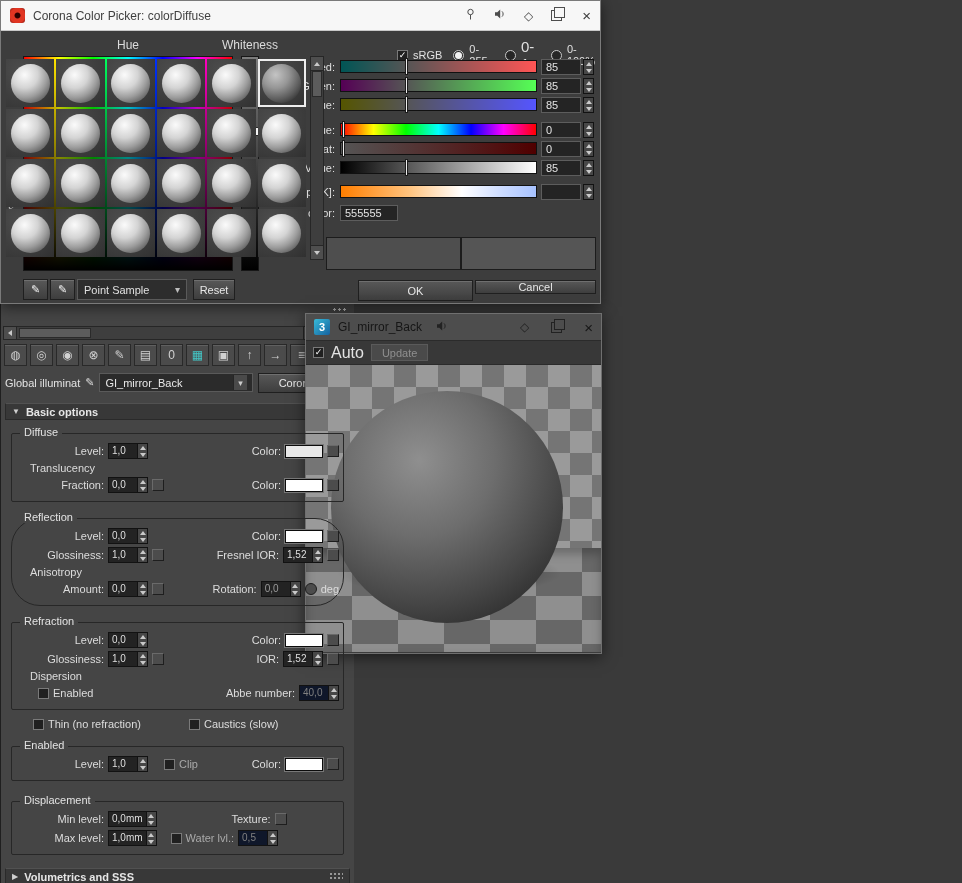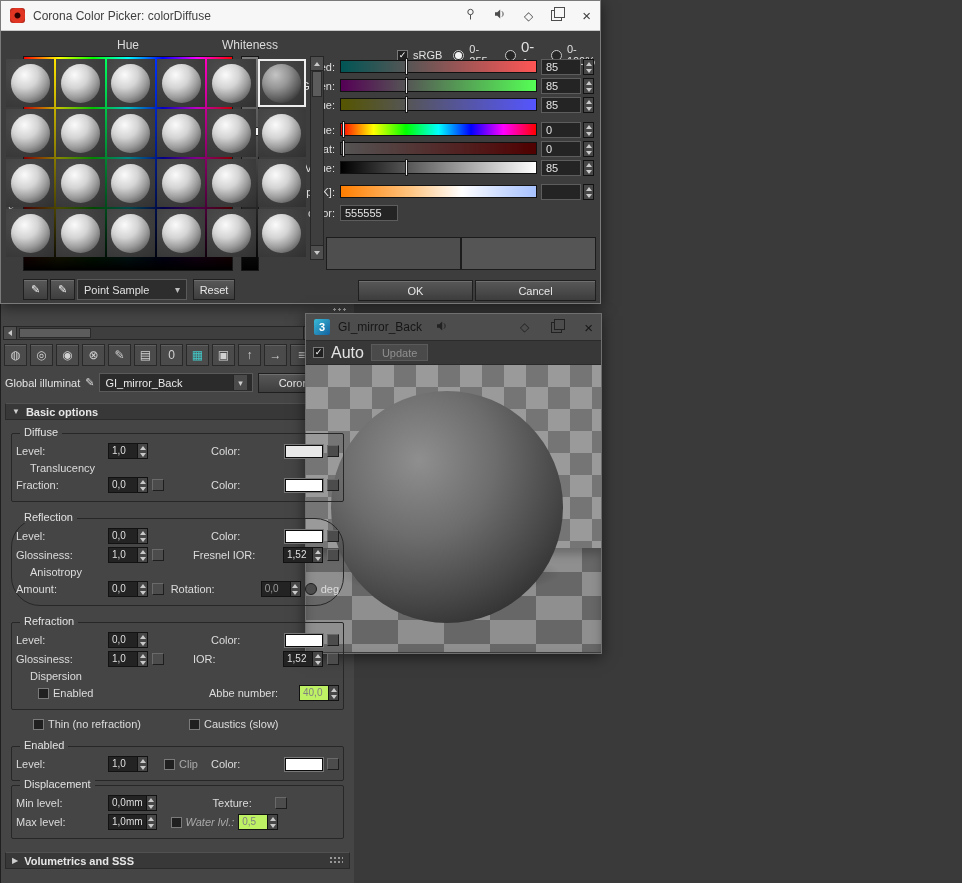--- a/index.html
+++ b/index.html
@@ -19,21 +19,21 @@
   .radio{width:11px;height:11px;border-radius:50%;background:#262626;border:1px solid #c9c9c9;
          position:relative;display:inline-block;box-sizing:border-box;flex:none;}
   .radio.sel::after{content:'';position:absolute;inset:1px;border-radius:50%;background:#f2f2f2;}
   .spin{display:inline-flex;height:16px;flex:none;}
   .spin .v{min-width:22px;padding:0 3px;background:#232323;border:1px solid #121212;border-right:none;
            color:#dfdfdf;font-size:10px;line-height:14px;height:14px;white-space:nowrap;}
   .spin .arrs{width:11px;display:flex;flex-direction:column;border:1px solid #121212;box-sizing:border-box;}
   .spin .arrs i{flex:1;background:#474747;display:flex;align-items:center;justify-content:center;}
   .spin .arrs i.up::after{content:'';border-left:3px solid transparent;border-right:3px solid transparent;border-bottom:4px solid #c9c9c9;}
   .spin .arrs i.dn::after{content:'';border-left:3px solid transparent;border-right:3px solid transparent;border-top:4px solid #c9c9c9;}
-  .spin.dis .v{color:#808080;background:#bef264;}
+  .spin.dis .v{color:#808080;background:#0f172a;}
   .mini{width:12px;height:12px;background:#4c4c4c;border:1px solid #1e1e1e;border-top-color:#6a6a6a;
         border-left-color:#6a6a6a;box-sizing:border-box;flex:none;}
   .round{width:12px;height:12px;border-radius:50%;background:#4c4c4c;border:1px solid #1e1e1e;box-sizing:border-box;flex:none;}
   .swatch{width:38px;height:13px;border:1px solid #0c0c0c;box-shadow:0 0 0 1px #777;box-sizing:border-box;flex:none;}
   .sw-white{background:#ffffff;} .sw-diffuse{background:#e8e8e8;}
   .ico-stack{position:relative;width:9px;height:9px;border:1px solid currentColor;display:inline-block;}
   .ico-stack::after{content:'';position:absolute;left:2px;top:-4px;width:9px;height:9px;border:1px solid currentColor;background:#f7f7f7;}
   .dark-tb .ico-stack::after{background:#4d4d4d;}
 
   
@@ -154,21 +154,21 @@
 
   .rollouts{padding:2px 4px 0;}
   .rollout-h{height:17px;background:#383838;border:1px solid #2a2a2a;border-top-color:#515151;display:flex;
              align-items:center;gap:6px;padding:0 6px;margin-top:5px;color:#e6e6e6;font-size:11px;font-weight:bold;box-sizing:border-box;}
   .rollout-h .tri{font-size:8px;color:#cfcfcf;font-weight:normal;}
   .drag-dots{margin-left:auto;width:14px;height:9px;background-image:radial-gradient(#979797 1px,rgba(0,0,0,0) 1.15px);background-size:4px 4px;}
   .basic-body{padding:2px 2px 4px;font-size:11px;color:#dcdcdc;}
   .grp{border:1px solid #272727;border-radius:2px;margin:11px 4px 4px;padding:6px 4px 5px;position:relative;}
   .grp-title{position:absolute;top:-8px;left:8px;background:#454545;padding:0 4px;font-size:11px;color:#e2e2e2;}
   .r{display:flex;align-items:center;margin:3px 0;gap:4px;}
-  .lab{text-align:left;white-space:nowrap;color:#dcdcdc;}
+  .lab{text-align:right;white-space:nowrap;color:#dcdcdc;}
   .l1{width:88px;} .l2{width:70px;margin-left:auto;} .l3{width:86px;margin-left:auto;}
   .sub{margin:2px 0 1px 14px;color:#dcdcdc;}
   .ind{padding-left:22px;}
   .gap28{margin-right:28px;} .gap50{margin-right:50px;}
   .graytxt .v{color:#9a9a9a;}
 </style>
 </head>
 <body>
 
 <div class="win" id="cp">
@@ -331,21 +331,21 @@
   <div class="ps-select">
     <span>Point Sample</span>
     <span class="ar">▾</span>
   </div>
   <div class="btn abs" style="left:192px;top:278px;width:42px;height:21px;">
       <span>Reset</span>
     </div>
   <div class="btn abs" style="left:357px;top:279px;width:115px;height:21px;">
       <span>OK</span>
     </div>
-  <div class="btn abs" style="left:474px;top:279px;width:121px;height:21px;">
+  <div class="btn abs" style="left:474px;top:279px;width:121px;height:14px;">
       <span>Cancel</span>
     </div>
 </div>
 
 <div class="win" id="rw">
   <div class="rw-title dark-tb">
     <span class="app3">3</span>
     <span class="t">GI_mirror_Back</span>
     <span style="margin-left:6px;"><svg width="12" height="12" viewBox="0 0 12 12">
           <path d="M1 4.2h2.3L6.2 1.6v8.8L3.3 7.8H1z" fill="#222"></path>
@@ -738,21 +738,21 @@
               </span>
             </span>
           <span class="cb" style="margin-left:12px;"></span>
           <span style="color:#a9a9a9;">Clip</span>
           <span class="lab l2">Color:</span>
           <span class="swatch sw-white"></span>
           <span class="mini"></span>
         </div>
       </div>
 
-      <div class="grp" style="margin-top:4px;">
+      <div class="grp" style="margin-top:20px;">
         <span class="grp-title">Displacement</span>
         <div class="r">
           <span class="lab l1">Min level:</span>
           <span class="spin">
               <span class="v">0,0mm</span>
               <span class="arrs">
                 <i class="up"></i>
                 <i class="dn"></i>
               </span>
             </span>
@@ -762,21 +762,21 @@
         <div class="r">
           <span class="lab l1">Max level:</span>
           <span class="spin">
               <span class="v">1,0mm</span>
               <span class="arrs">
                 <i class="up"></i>
                 <i class="dn"></i>
               </span>
             </span>
           <span class="cb" style="margin-left:10px;"></span>
-          <span style="color:#a9a9a9;font-style:italic;">Water lvl.:</span>
+          <span style="color:#a9a9a9;">Water lvl.:</span>
           <span class="spin dis">
               <span class="v">0,5</span>
               <span class="arrs">
                 <i class="up"></i>
                 <i class="dn"></i>
               </span>
             </span>
           <span class="gap28"></span>
         </div>
       </div>

